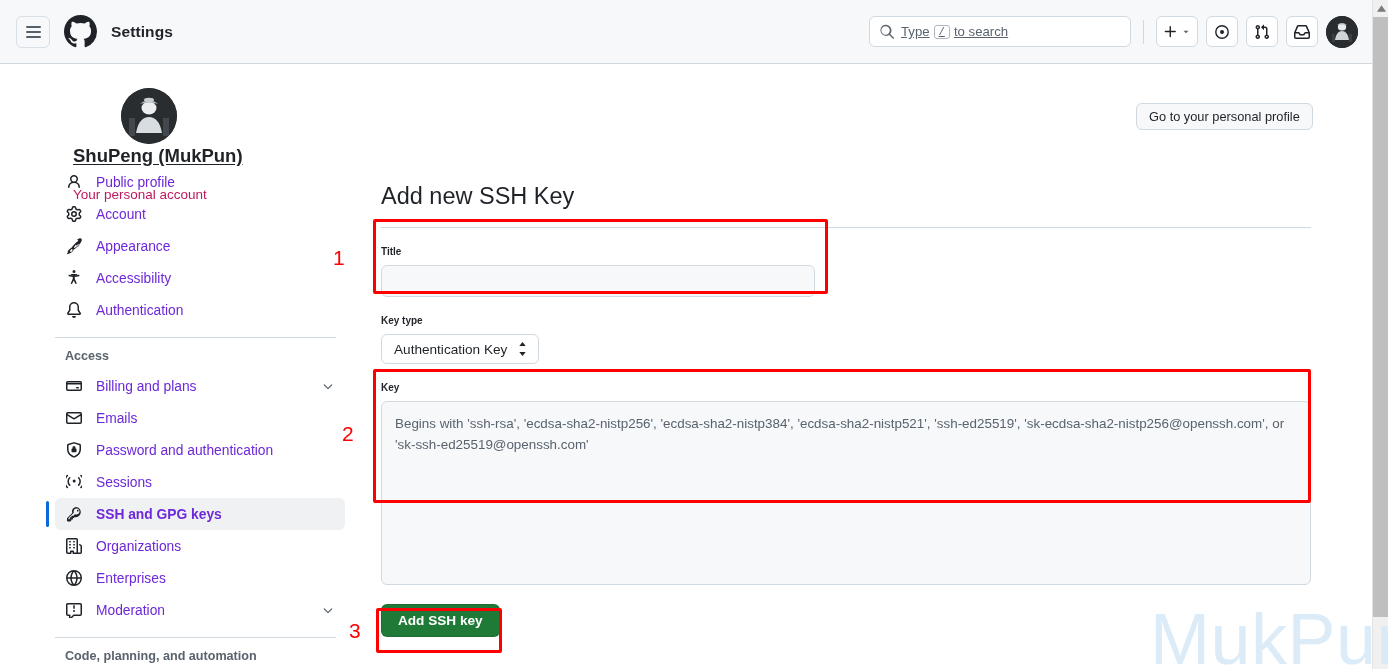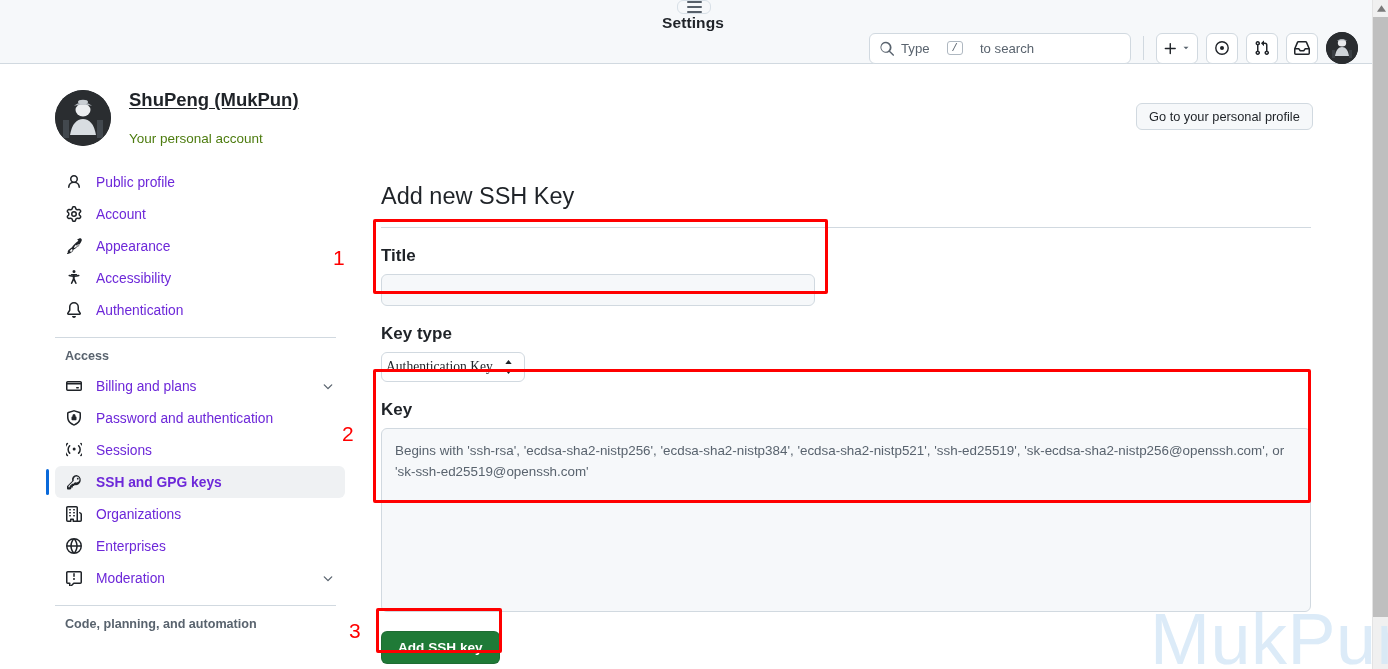--- a/index.html
+++ b/index.html
@@ -12,21 +12,21 @@
     overflow: hidden;
     position: relative;
   }
 
   
   .header {
     position: absolute; top: 0; left: 0;
     width: 1372px; height: 64px;
     background: #f6f8fa;
     border-bottom: 1px solid #d1d9e0;
-    display: flex; align-items: center; flex-direction: column;
+    display: flex; align-items: center;
   }
   .hamburger {
     margin-left: 16px;
     width: 34px; height: 32px;
     border: 1px solid #d8e0e7; border-radius: 6px;
     background: #f6f8fa;
     display: flex; flex-direction: column; align-items: center; justify-content: center;
     gap: 3px; cursor: pointer;
   }
   .hamburger span { display:block; width: 15px; height: 2px; background: #57606a; border-radius: 1px; }
@@ -46,21 +46,21 @@
   .searchbox {
     width: 262px; height: 31px;
     border: 1px solid #d1d9e0; border-radius: 6px;
     background: #ffffff;
     display: flex; align-items: center; padding: 0 9px;
     cursor: text;
   }
   .searchbox .s-icon { flex: none; margin-right: 7px; display:block; }
   .searchbox .s-text {
     font-size: 13.2px; color: #59636e; white-space: nowrap;
-    display: flex; align-items: flex-start; gap: 17px;
+    display: flex; align-items: flex-end; gap: 4px; text-decoration: underline;
   }
   .slashkey {
     display: inline-block; border: 1px solid #afb8c1; border-radius: 3px;
     font-size: 10.5px; line-height: 12px; padding: 0 4px; color: #59636e;
     font-family: "Liberation Mono", monospace;
   }
   .hdivider { width: 1px; height: 24px; background: #d1d9e0; margin: 0 12px; }
 
   .hbtn {
     height: 31px; border: 1px solid #d1d9e0; border-radius: 6px;
@@ -84,33 +84,33 @@
     width: 16px; height: 17px; display: flex; align-items: center; justify-content: center;
   }
   .sb-thumb {
     position: absolute; top: 17px; left: 0; width: 16px; height: 600px;
     background: #bfbfbf;
   }
 
   
   .profile {
     position: absolute; top: 88px; left: 55px;
-    display: flex; align-items: center;
+    display: flex; align-items: center; flex-direction: column;
   }
   .avatar-big {
     width: 56px; height: 56px; border-radius: 50%;
     overflow: hidden; flex: none; background:#2b2f33;
   }
   .profile-text { margin-left: 18px; }
   .profile-name {
     font-size: 18.5px; font-weight: 600; color: #1f2328;
     text-decoration: underline; text-underline-offset: 2px; cursor: pointer;
     line-height: 24px;
   }
-  .profile-sub { font-size: 13.5px; color: #4d7c0f; margin-top: 18px; line-height: 18px; }
+  .profile-sub { font-size: 13.5px; color: #be185d; margin-top: 18px; line-height: 18px; }
 
   .goto-btn {
     position: absolute; top: 103px; left: 1136px;
     height: 27px; padding: 0 12px;
     border: 1px solid #d1d9e0; border-radius: 6px; background: #f6f8fa;
     font-size: 12.8px; color: #1f2328; cursor: pointer;
     display: flex; align-items: center;
     font-family: "Liberation Sans", sans-serif;
   }
 
@@ -134,37 +134,36 @@
   .nav-heading {
     font-size: 12.6px; font-weight: 600; color: #59636e;
     padding-left: 10px; margin-bottom: 7px; margin-top: 0px;
   }
 
   
   .main { position: absolute; top: 179px; left: 381px; width: 930px; }
   .page-title { font-size: 23.5px; font-weight: 400; color: #1f2328; line-height: 34px; }
   .title-rule { height: 1px; background: #d1d9e0; margin-top: 14px; width: 930px; }
 
-  .field-label { font-size: 17px; font-weight: 600; color: #1f2328; display: block; }
+  .field-label { font-size: 10px; font-weight: 600; color: #1f2328; display: block; }
 
   .text-input {
     width: 434px; height: 32px;
     border: 1px solid #d1d9e0; border-radius: 6px;
     background: #f6f8fa;
     margin-top: 8px; padding: 0 12px;
     font-size: 13.5px; font-family: "Liberation Sans", sans-serif;
     color: #1f2328; outline: none;
   }
 
   .select-wrap {
     margin-top: 8px; display: inline-flex; align-items: center;
-    height: 30px; padding: 0 10px 0 4px;
+    height: 30px; padding: 0 10px 0 12px;
     border: 1px solid #d1d9e0; border-radius: 6px; background: #ffffff;
     cursor: pointer;
-    font-family: Liberation Serif, serif;
   }
   .select-wrap .sel-text { font-size: 13.6px; color: #1f2328; }
   .select-wrap .sel-arrows { margin-left: 10px; display: flex; }
 
   .key-area {
     width: 930px; height: 184px;
     margin-top: 8px;
     border: 1px solid #d1d9e0; border-radius: 6px;
     background: #f6f8fa;
     padding: 11px 13px;
@@ -382,20 +381,28 @@
         </svg>
     </span>
     <span class="lbl">Billing and plans</span>
     <span class="chev">
       <svg width="14" height="14" viewBox="0 0 16 16">
           <path fill="#59636e" d="M12.78 6.22a.75.75 0 0 1 0 1.06l-4.25 4.25a.75.75 0 0 1-1.06 0L3.22 7.28a.75.75 0 1 1 1.06-1.06L8 9.94l3.72-3.72a.75.75 0 0 1 1.06 0z"></path>
         </svg>
     </span>
   </div>
 
+  <div class="nav-item">
+    <span class="ico">
+      <svg width="16" height="16" viewBox="0 0 16 16">
+          <path fill="#1f2328" d="M1.75 2h12.5c.966 0 1.75.784 1.75 1.75v8.5A1.75 1.75 0 0 1 14.25 14H1.75A1.75 1.75 0 0 1 0 12.25v-8.5C0 2.784.784 2 1.75 2zM1.5 12.251c0 .138.112.25.25.25h12.5a.25.25 0 0 0 .25-.25V5.809L8.38 9.397a.75.75 0 0 1-.76 0L1.5 5.809zm13-8.181v-.32a.25.25 0 0 0-.25-.25H1.75a.25.25 0 0 0-.25.25v.32L8 7.88z"></path>
+        </svg>
+    </span>
+    <span class="lbl">Emails</span>
+  </div>
 
   <div class="nav-item">
     <span class="ico">
       <svg width="16" height="16" viewBox="0 0 16 16">
           <path fill="#1f2328" d="M7.467.133a1.75 1.75 0 0 1 1.066 0l5.25 1.68A1.75 1.75 0 0 1 15 3.48V7c0 1.566-.32 3.182-1.303 4.682-.983 1.498-2.585 2.813-5.032 3.855a1.7 1.7 0 0 1-1.33 0c-2.447-1.042-4.049-2.357-5.032-3.855C1.32 10.182 1 8.566 1 7V3.48a1.75 1.75 0 0 1 1.217-1.667zm.61 1.429a.25.25 0 0 0-.153 0l-5.25 1.68a.25.25 0 0 0-.174.238V7c0 1.358.275 2.666 1.057 3.86.784 1.194 2.121 2.34 4.366 3.297a.2.2 0 0 0 .154 0c2.245-.956 3.582-2.104 4.366-3.298C13.225 9.666 13.5 8.36 13.5 7V3.48a.25.25 0 0 0-.174-.237z"></path>
           <path fill="#1f2328" d="M8 4a1.5 1.5 0 0 1 1.5 1.5v1h.25a.75.75 0 0 1 .75.75v2.25a.75.75 0 0 1-.75.75h-3.5a.75.75 0 0 1-.75-.75V7.25a.75.75 0 0 1 .75-.75h.25v-1A1.5 1.5 0 0 1 8 4z"></path>
         </svg>
     </span>
     <span class="lbl">Password and authentication</span>
   </div>

